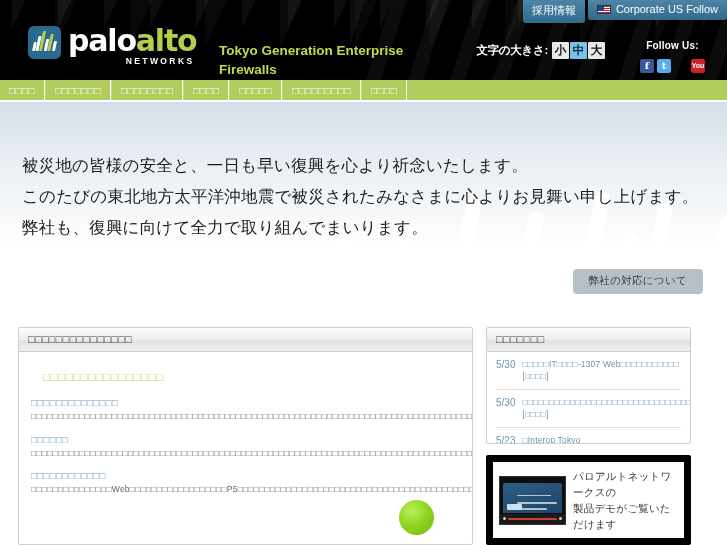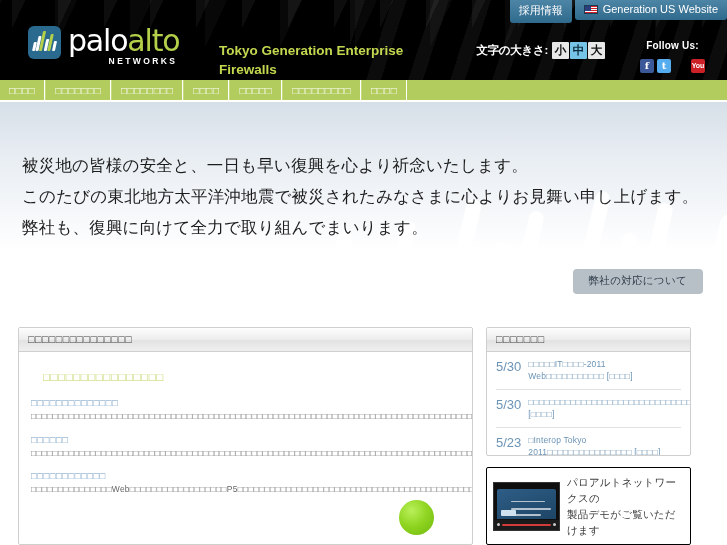--- a/index.html
+++ b/index.html
@@ -69,21 +69,21 @@
     width: 3px;
     background: #ffffff;
     border-radius: 1px;
     transform: skewX(-12deg);
   }
   .logo-mark .bar.g { background: #b4d04a; }
   .logo-wordwrap { margin-left: 7px; position: relative; }
   .logo-word {
     font-size: 30px;
     line-height: 30px;
-    font-weight: normal;
+    font-weight: bold;
     letter-spacing: -1.2px;
     font-family: "DejaVu Sans", sans-serif;
   }
   .logo-word .w1 { color: #ffffff; }
   .logo-word .w2 { color: #b4d04a; }
   .logo-sub {
     color: #ffffff;
     font-size: 8.5px;
     font-weight: bold;
     letter-spacing: 2.4px;
@@ -326,33 +326,33 @@
   .news-item {
     display: flex;
     gap: 7px;
     padding: 6px 0 7px 0;
     border-bottom: 1px solid #e2e2e2;
     cursor: pointer;
   }
   .news-item:last-child { border-bottom: none; }
   .news-date {
     color: #6b93b5;
-    font-size: 13px;
+    font-size: 10px;
     flex: none;
     padding-top: .5px;
   }
   .news-text {
     color: #6b93b5;
     font-size: 8.5px;
     line-height: 12px;
     letter-spacing: .15px;
   }
 
   .promo {
-    border: 1px solid #000000;
+    border: 7px solid #000000;
     background: #ffffff;
     border-radius: 2px;
     padding: 6px 6px;
     display: flex;
     align-items: center;
     gap: 7px;
     cursor: pointer;
   }
   .promo-thumb {
     width: 67px; height: 49px;
@@ -427,21 +427,21 @@
     </div>
 
     <div class="tagline">Tokyo Generation Enterprise Firewalls</div>
 
     <div class="top-tabs">
       <div class="top-tab">
         <span>採用情報</span>
       </div>
       <div class="top-tab">
         <span class="flag-icon"></span>
-        <span>Generation US Website</span>
+        <span>Corporate US Follow</span>
       </div>
     </div>
 
     <div class="fontsize">
       <span class="fs-label">文字の大きさ:</span>
       <span class="fs-btn">小</span>
       <span class="fs-btn active">中</span>
       <span class="fs-btn">大</span>
     </div>
 
@@ -525,21 +525,21 @@
     </div>
 
     <div class="right-col">
 
       <div class="panel">
         <div class="panel-head">□□□□□□□</div>
         <div class="news-list">
 
           <div class="news-item">
             <span class="news-date">5/30</span>
-            <span class="news-text">□□□□□IT□□□□-2011 Web□□□□□□□□□□□ [□□□□]</span>
+            <span class="news-text">□□□□□IT□□□□-1307 Web□□□□□□□□□□□ [□□□□]</span>
           </div>
 
           <div class="news-item">
             <span class="news-date">5/30</span>
             <span class="news-text">□□□□□□□□□□□□□□□□□□□□□□□□□□□□□□□□□□□□□□□□□□ [□□□□]</span>
           </div>
 
           <div class="news-item">
             <span class="news-date">5/23</span>
             <span class="news-text">□Interop Tokyo 2011□□□□□□□□□□□□□□□□ [□□□□]</span>

